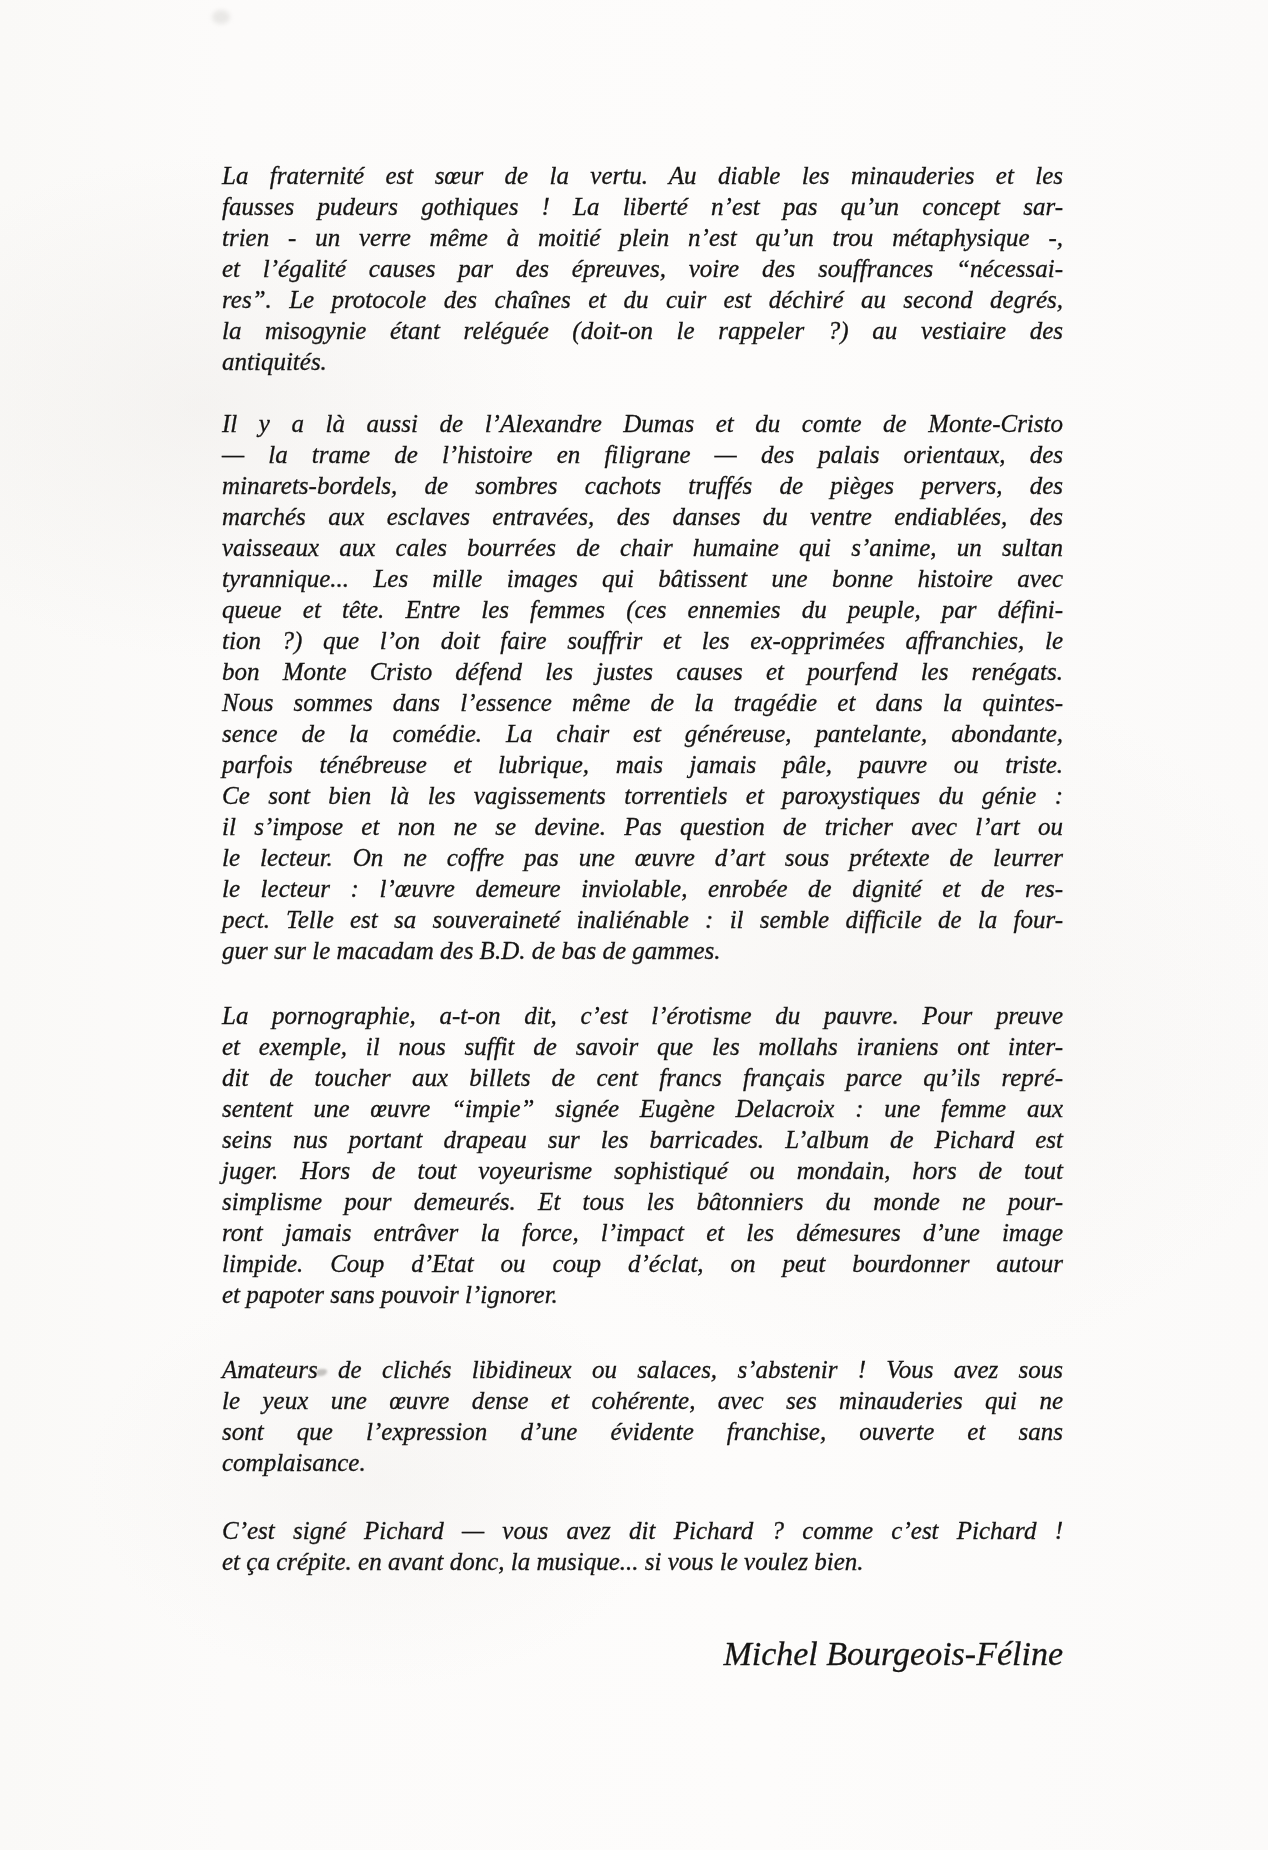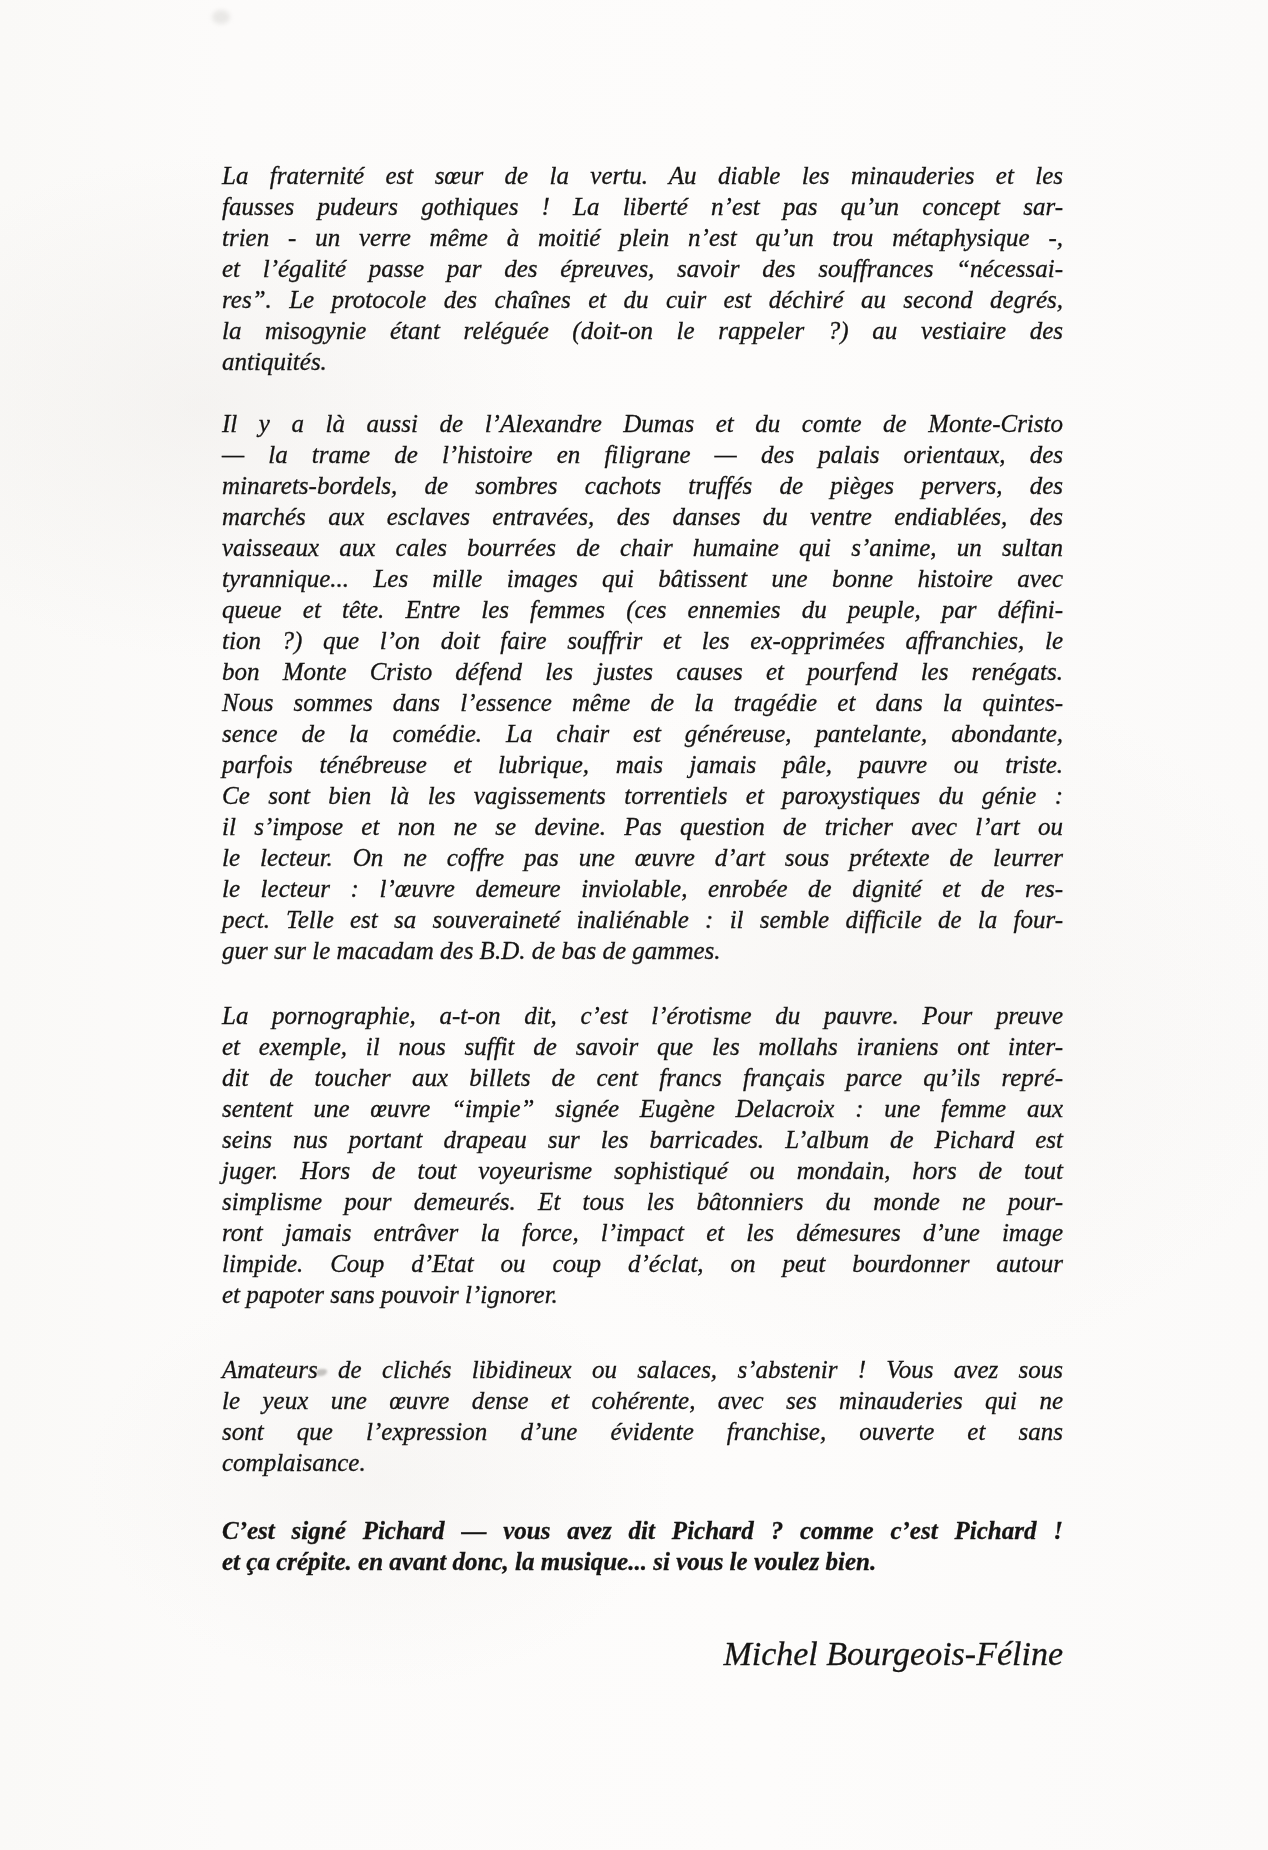--- a/index.html
+++ b/index.html
@@ -34,21 +34,21 @@
     font-style:italic;
     font-size:25px;
     line-height:31px;
     color:#151413;
     -webkit-text-stroke:0.3px #1a1918;
   }
   .paragraph{margin:0 0 31px 0;}
   .paragraph:nth-child(2){margin-bottom:34px;}
   .paragraph:nth-child(3){margin-bottom:44px;}
   .paragraph:nth-child(4){margin-bottom:37px;}
-  .paragraph:nth-child(5){margin-bottom:4px;font-weight:bold;}
+  .paragraph:nth-child(5){margin-bottom:4px;}
   .line{
     height:31px;
     white-space:nowrap;
     text-align:justify;
     text-align-last:justify;
     text-justify:inter-word;
   }
   .line.last{
     text-align-last:left;
   }
@@ -66,21 +66,21 @@
 
 <div class="page">
   <div class="smudge-top"></div>
   <div class="speck"></div>
   <div class="content">
     <div>
         <div class="paragraph">
           <div class="line">La fraternité est sœur de la vertu. Au diable les minauderies et les</div>
           <div class="line">fausses pudeurs gothiques ! La liberté n’est pas qu’un concept sar-</div>
           <div class="line">trien - un verre même à moitié plein n’est qu’un trou métaphysique -,</div>
-          <div class="line">et l’égalité passe par des épreuves, savoir des souffrances “nécessai-</div>
+          <div class="line">et l’égalité causes par des épreuves, voire des souffrances “nécessai-</div>
           <div class="line">res”. Le protocole des chaînes et du cuir est déchiré au second degrés,</div>
           <div class="line">la misogynie étant reléguée (doit-on le rappeler ?) au vestiaire des</div>
           <div class="line last">antiquités.</div>
         </div>
         <div class="paragraph">
           <div class="line">Il y a là aussi de l’Alexandre Dumas et du comte de Monte-Cristo</div>
           <div class="line">— la trame de l’histoire en filigrane — des palais orientaux, des</div>
           <div class="line">minarets-bordels, de sombres cachots truffés de pièges pervers, des</div>
           <div class="line">marchés aux esclaves entravées, des danses du ventre endiablées, des</div>
           <div class="line">vaisseaux aux cales bourrées de chair humaine qui s’anime, un sultan</div>

